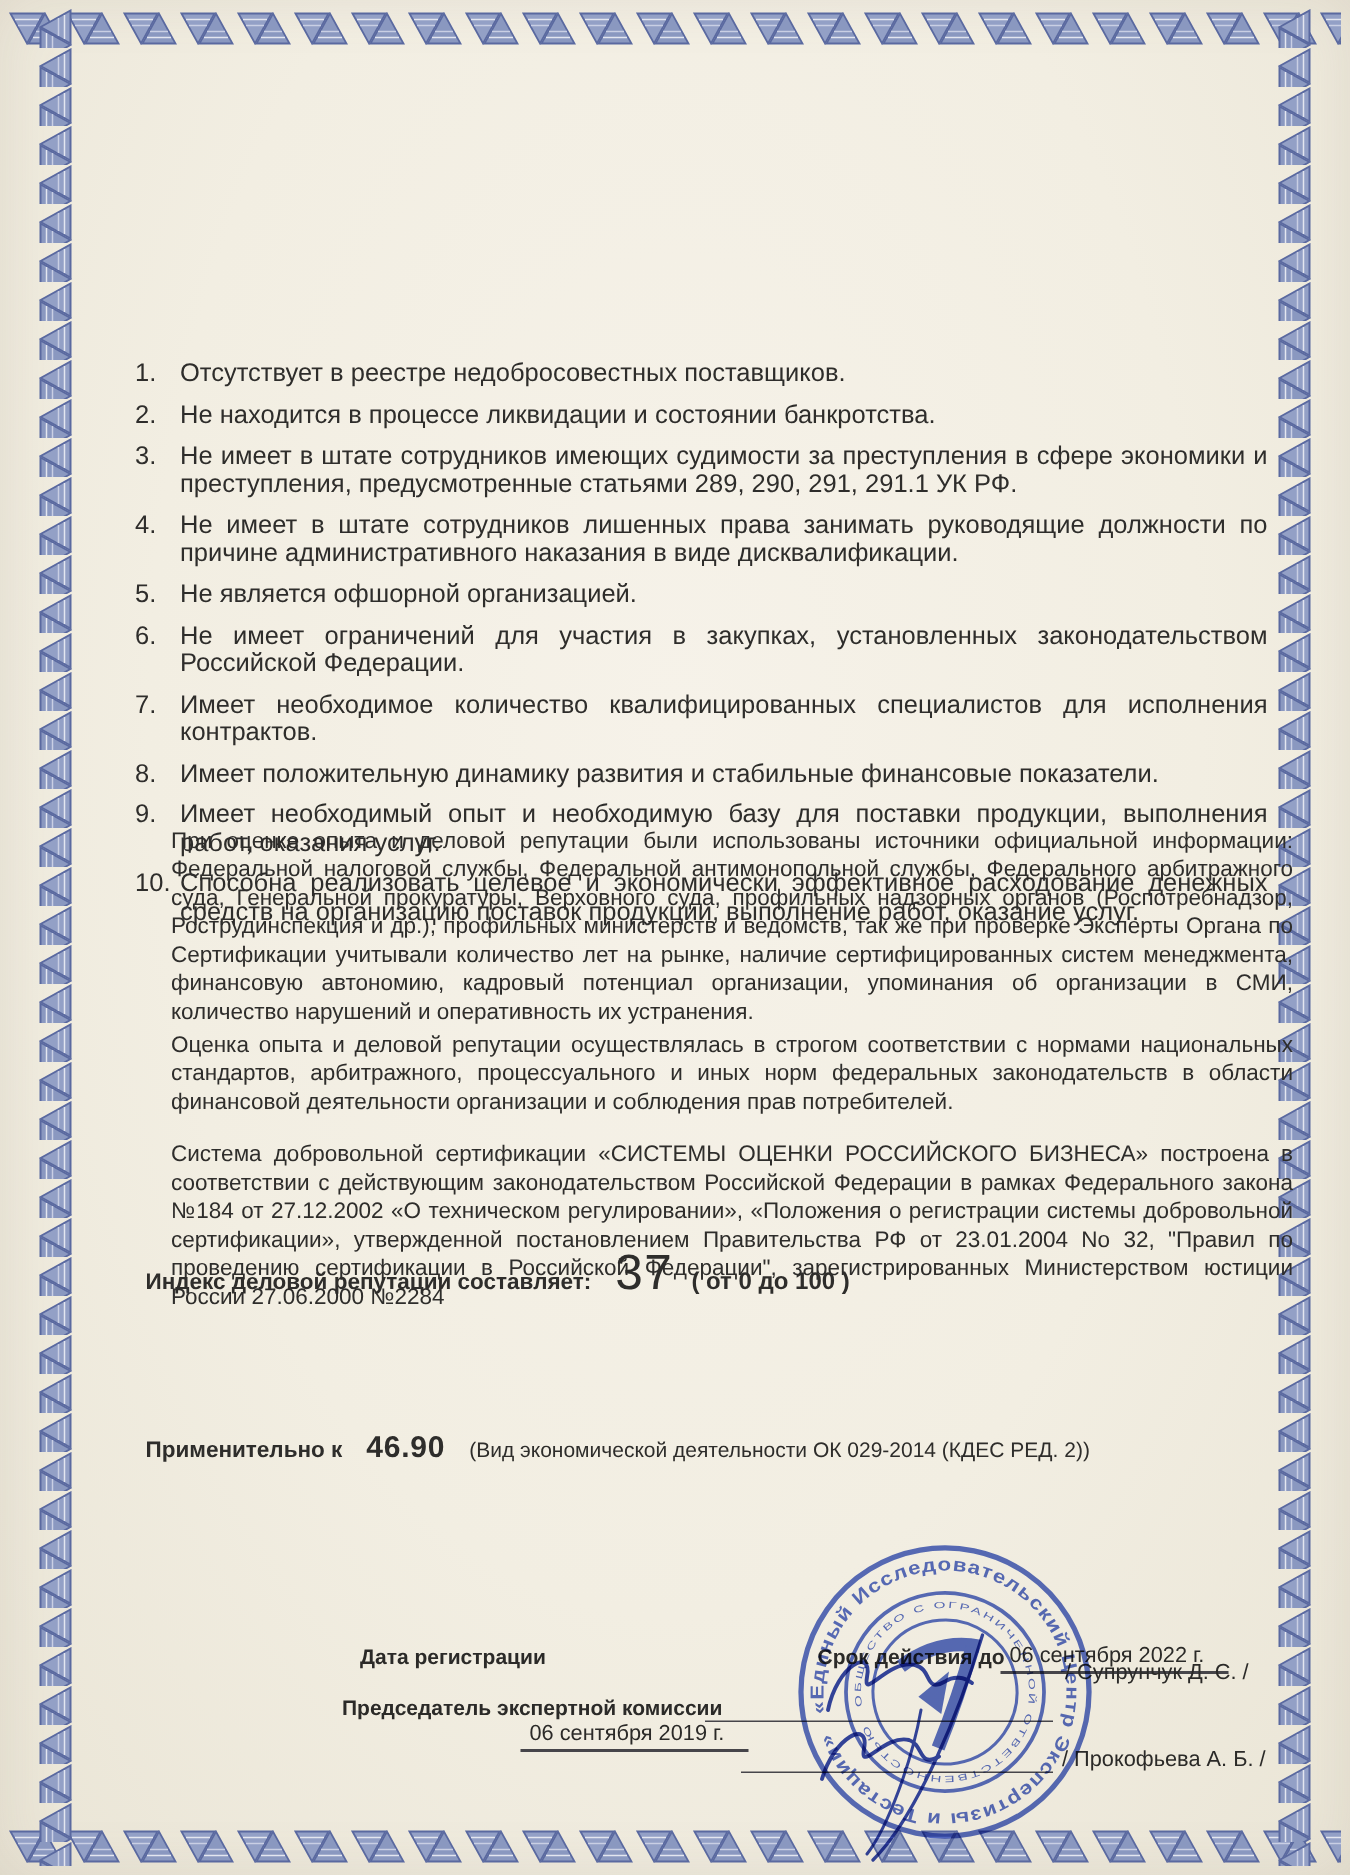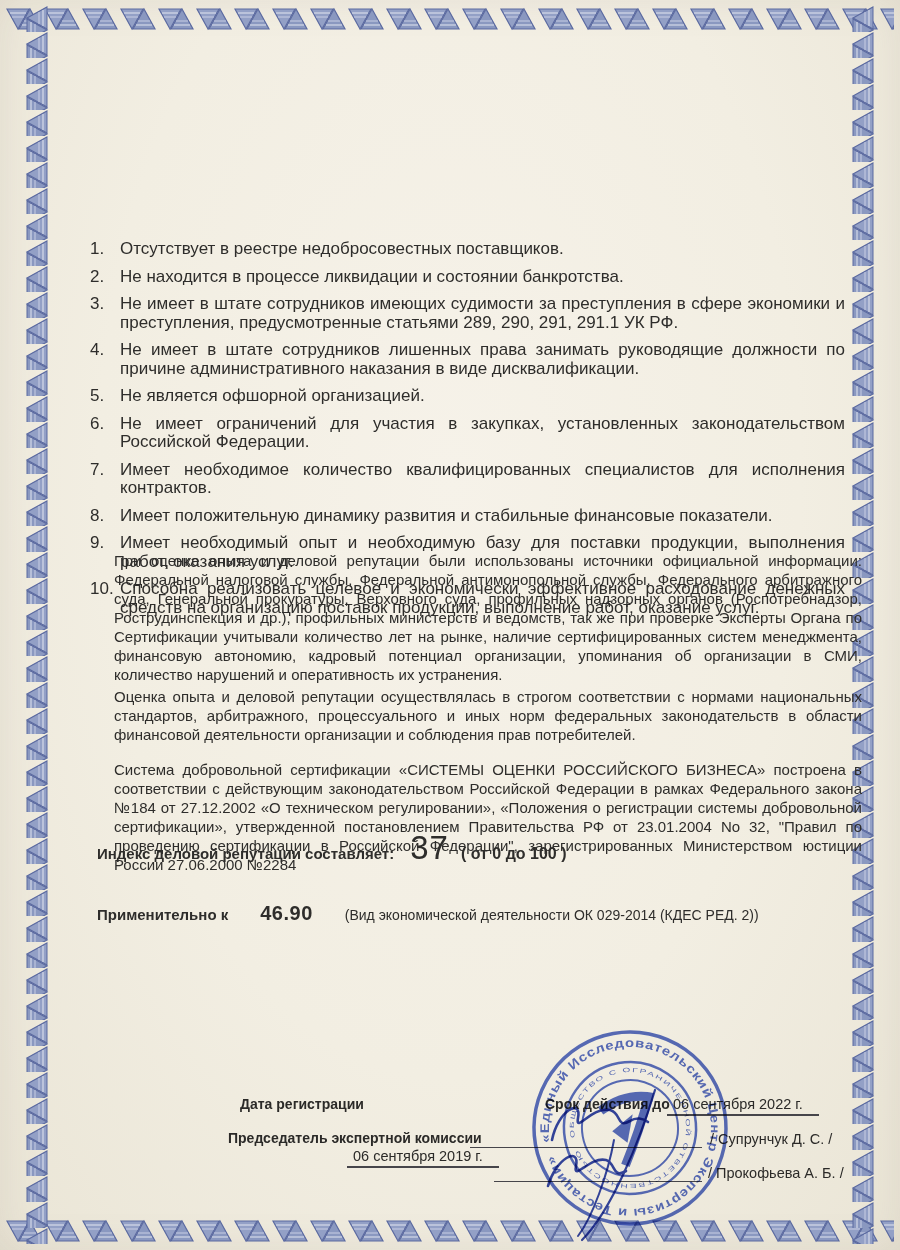--- a/index.html
+++ b/index.html
@@ -16,21 +16,21 @@
            font-size:14.5px; font-weight:bold; color:#262523; }
   ol.conditions { position:absolute; top:240px; left:90px; width:755px;
            margin:0; padding:0; list-style:none; counter-reset:itm; }
   ol.conditions li { position:relative; counter-increment:itm; padding-left:30px;
            margin-bottom:9px; font-size:17px; line-height:18.5px; text-align:justify; }
   ol.conditions li::before { content: counter(itm) "."; position:absolute; left:0; top:0; }
   .para { position:absolute; left:114px; width:748px; text-align:justify;
            font-size:15px; line-height:19px; }
   #para1 { top:551px; } #para2 { top:687px; } #para3 { top:760px; }
   .idx { position:absolute; left:97px; display:flex; align-items:baseline; }
-  #idx1 { top:829px; } #idx2 { top:902px;gap:16px; }
+  #idx1 { top:829px; } #idx2 { top:954px; }
   .idx-label { font-size:15px; font-weight:bold; }
   .idx-big { font-size:33px; font-weight:normal; margin:0 12px 0 16px; letter-spacing:1px; }
   .idx-big2 { font-size:20px; font-weight:bold; margin:0 16px 0 16px; letter-spacing:0.5px; }
   .idx-range { font-size:16px; font-weight:bold; }
   .idx-note { font-size:14px; }
   .footnotes { position:absolute; top:957px; left:100px; width:745px; }
   .footnotes div { font-size:13px; font-weight:bold; color:#31302d; margin-bottom:10px; letter-spacing:0.1px; }
   .sig-label { position:absolute; font-size:14px; font-weight:bold; color:#2b2a28; white-space:nowrap; }
   .sig-val { position:absolute; font-size:14.5px; color:#2b2a28; white-space:nowrap;
              border-bottom:2px solid #46454a; padding:0 16px 2px 6px; }
@@ -108,21 +108,21 @@
   </div>
 
 
   <span class="sig-label" style="left:240px;top:1096px">Дата регистрации</span>
   <span class="sig-val" style="left:347px;top:1148px">06 сентября 2019 г.</span>
   <span class="sig-label" style="left:545px;top:1096px">Срок действия до</span>
   <span class="sig-val" style="left:667px;top:1096px">06 сентября 2022 г.</span>
 
   <span class="sig-label" style="left:228px;top:1130px">Председатель экспертной комиссии</span>
   <span class="sig-line" style="left:470px;top:1130px;width:232px"></span>
-  <span class="sig-name" style="left:710px;top:1131px">/ Супрунчук Д. С. /</span>
+  <span class="sig-name" style="left:710px;top:1107px">/ Супрунчук Д. С. /</span>
 
   <span class="sig-line" style="left:494px;top:1164px;width:208px"></span>
   <span class="sig-name" style="left:708px;top:1165px">/ Прокофьева А. Б. /</span>
 
   <svg class="stamp-svg" width="228" height="228" viewBox="0 0 228 228">
     <g transform="rotate(-10 114 114)" opacity="0.84">
       <circle cx="114" cy="114" r="96" fill="none" stroke="#3b55c0" stroke-width="3.5"></circle>
       <circle cx="114" cy="114" r="66" fill="none" stroke="#3b55c0" stroke-width="2.5"></circle>
       <circle cx="114" cy="114" r="48" fill="none" stroke="#3b55c0" stroke-width="2"></circle>
       <defs>

